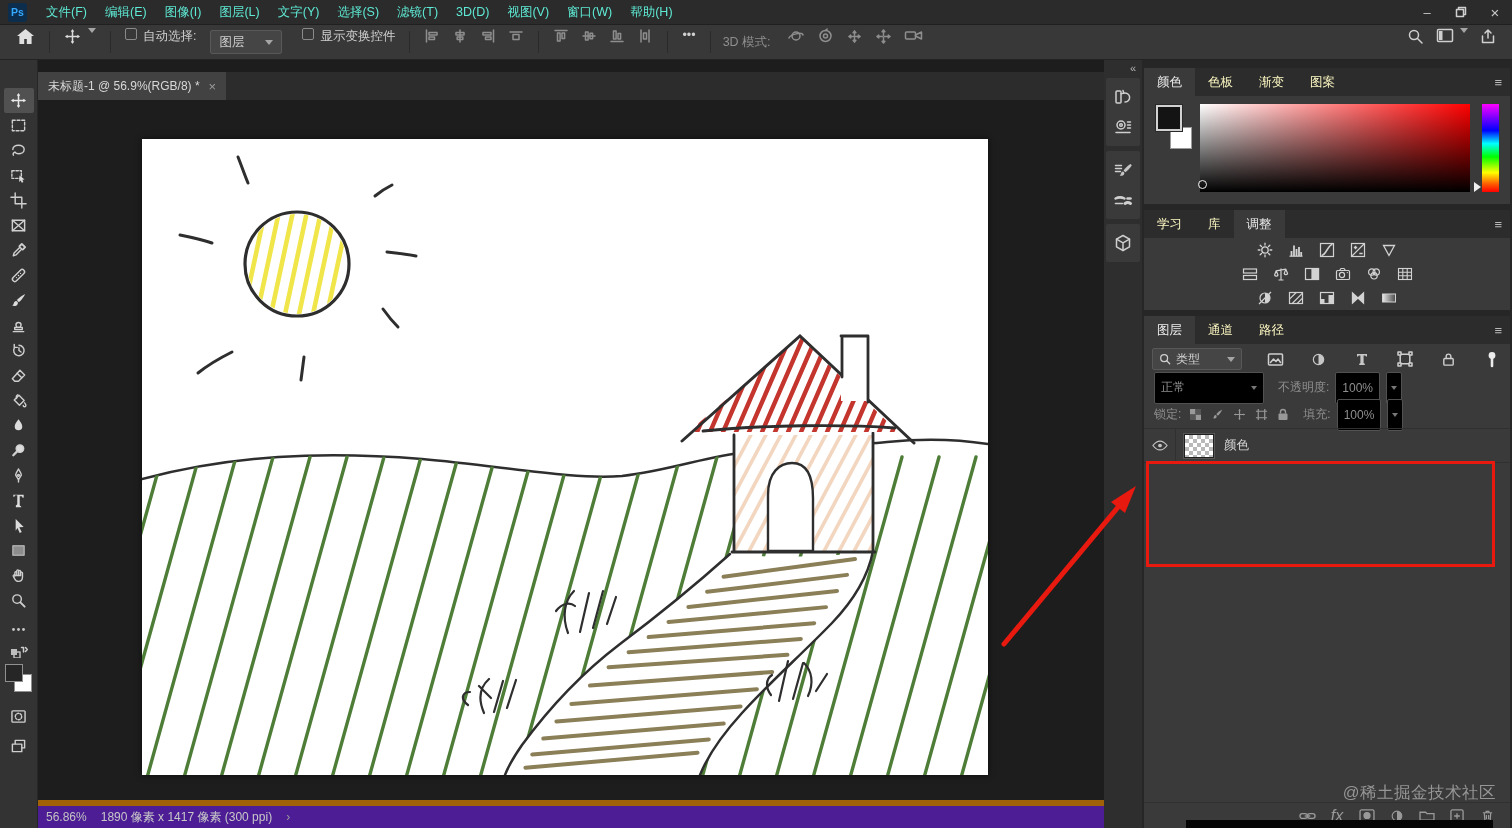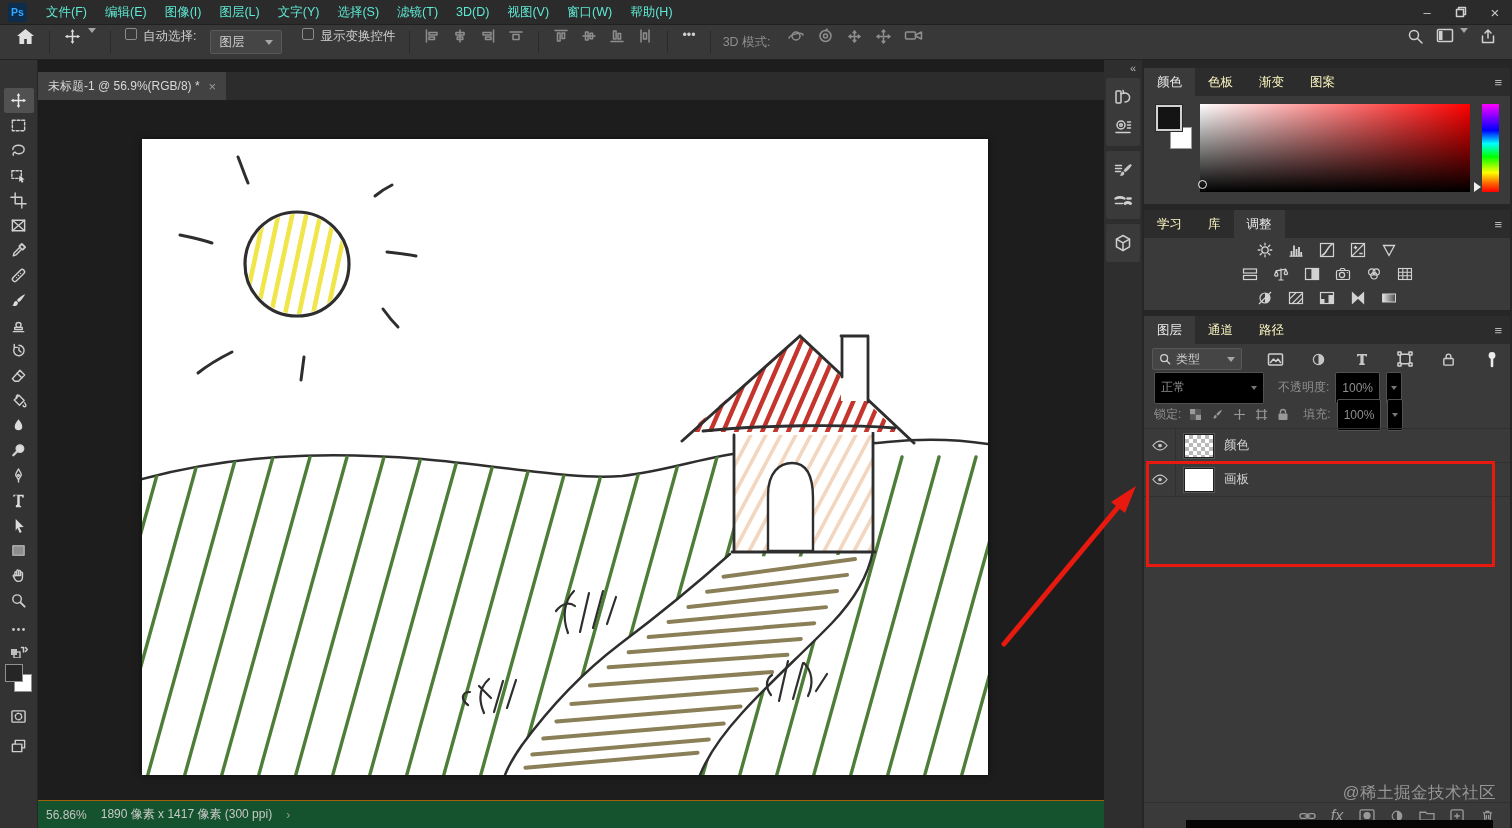--- a/index.html
+++ b/index.html
@@ -37,21 +37,21 @@
   #fgsw { position:absolute; left:1px; top:2px; width:18px; height:18px; background:#262626; border:1px solid #909090; }
   #bgsw { position:absolute; left:10px; top:12px; width:18px; height:18px; background:#ffffff; border:1px solid #909090; }
 
   
   #docarea { flex:1; display:flex; flex-direction:column; background:#1d1d1d; }
   #tabstrip { height:28px; background:#2c2c2c; display:flex; align-items:flex-end;margin-top:12px; }
   #doctab { height:28px; background:#424242; display:flex; align-items:center; padding:0 10px; gap:9px; font-size:12px; color:#d8d8d8; }
   #tabclose { color:#9b9b9b; font-size:13px; }
   #canvaswrap { flex:1; position:relative; overflow:hidden; }
   #whitecanvas { position:absolute; left:104px; top:39px; width:846px; height:636px; background:#ffffff; box-shadow:0 0 6px rgba(0,0,0,.6); }
-  #statusbar { height:28px; background:#14532d; border-top:1px solid #a16207; display:flex; align-items:center; gap:14px; padding-left:8px; font-size:12px; color:#c2c2c2; }
+  #statusbar { height:28px; background:#4c1d95; border-top:6px solid #a16207; display:flex; align-items:center; gap:14px; padding-left:8px; font-size:12px; color:#c2c2c2; }
 
   
   #iconcol { width:38px; background:#2e2e2e; display:flex; flex-direction:column; align-items:center; }
   #collapser { align-self:flex-end; color:#b5b5b5; font-size:11px; padding:2px 6px 4px 0; }
   .igroup { width:34px; background:#3a3a3a; border-radius:2px; margin-bottom:5px; display:flex; flex-direction:column; align-items:center; padding:4px 0; }
   .istripbtn { width:30px; height:30px; display:flex; align-items:center; justify-content:center; }
 
   
   #dock { width:370px; background:#262626; padding:8px 2px 0 2px; display:flex; flex-direction:column; }
   .panel { background:#3a3a3a; margin-bottom:6px; }
@@ -917,30 +917,20 @@
           <div class="layerrow">
             <div class="eyecell">
                 <svg width="16" height="11" viewBox="0 0 18 12">
                   <path d="M1 6c2.6-3.4 5.6-5 8-5s5.4 1.6 8 5c-2.6 3.4-5.6 5-8 5S3.6 9.4 1 6z" fill="none" stroke="#c6c6c6" stroke-width="1.3"></path>
                   <circle cx="9" cy="6" r="2.1" fill="#c6c6c6"></circle>
                 </svg>
               </div>
             <div class="thumb checker"></div>
             <span class="layername">颜色</span>
           </div>
-          <div class="layerrow">
-            <div class="eyecell">
-                <svg width="16" height="11" viewBox="0 0 18 12">
-                  <path d="M1 6c2.6-3.4 5.6-5 8-5s5.4 1.6 8 5c-2.6 3.4-5.6 5-8 5S3.6 9.4 1 6z" fill="none" stroke="#c6c6c6" stroke-width="1.3"></path>
-                  <circle cx="9" cy="6" r="2.1" fill="#c6c6c6"></circle>
-                </svg>
-              </div>
-            <div class="thumb white"></div>
-            <span class="layername">画板</span>
-          </div>
         </div>
         <div id="layersempty"></div>
         <div id="layerbottom">
           <div class="lbico">
               <svg width="17" height="12" viewBox="0 0 18 12">
                 <g stroke="#9a9a9a" fill="none" stroke-width="1.4">
                   <rect x="1" y="3.5" width="8" height="5" rx="2.5"></rect>
                   <rect x="9" y="3.5" width="8" height="5" rx="2.5"></rect>
                   <path d="M6 6h6"></path>
                 </g>

